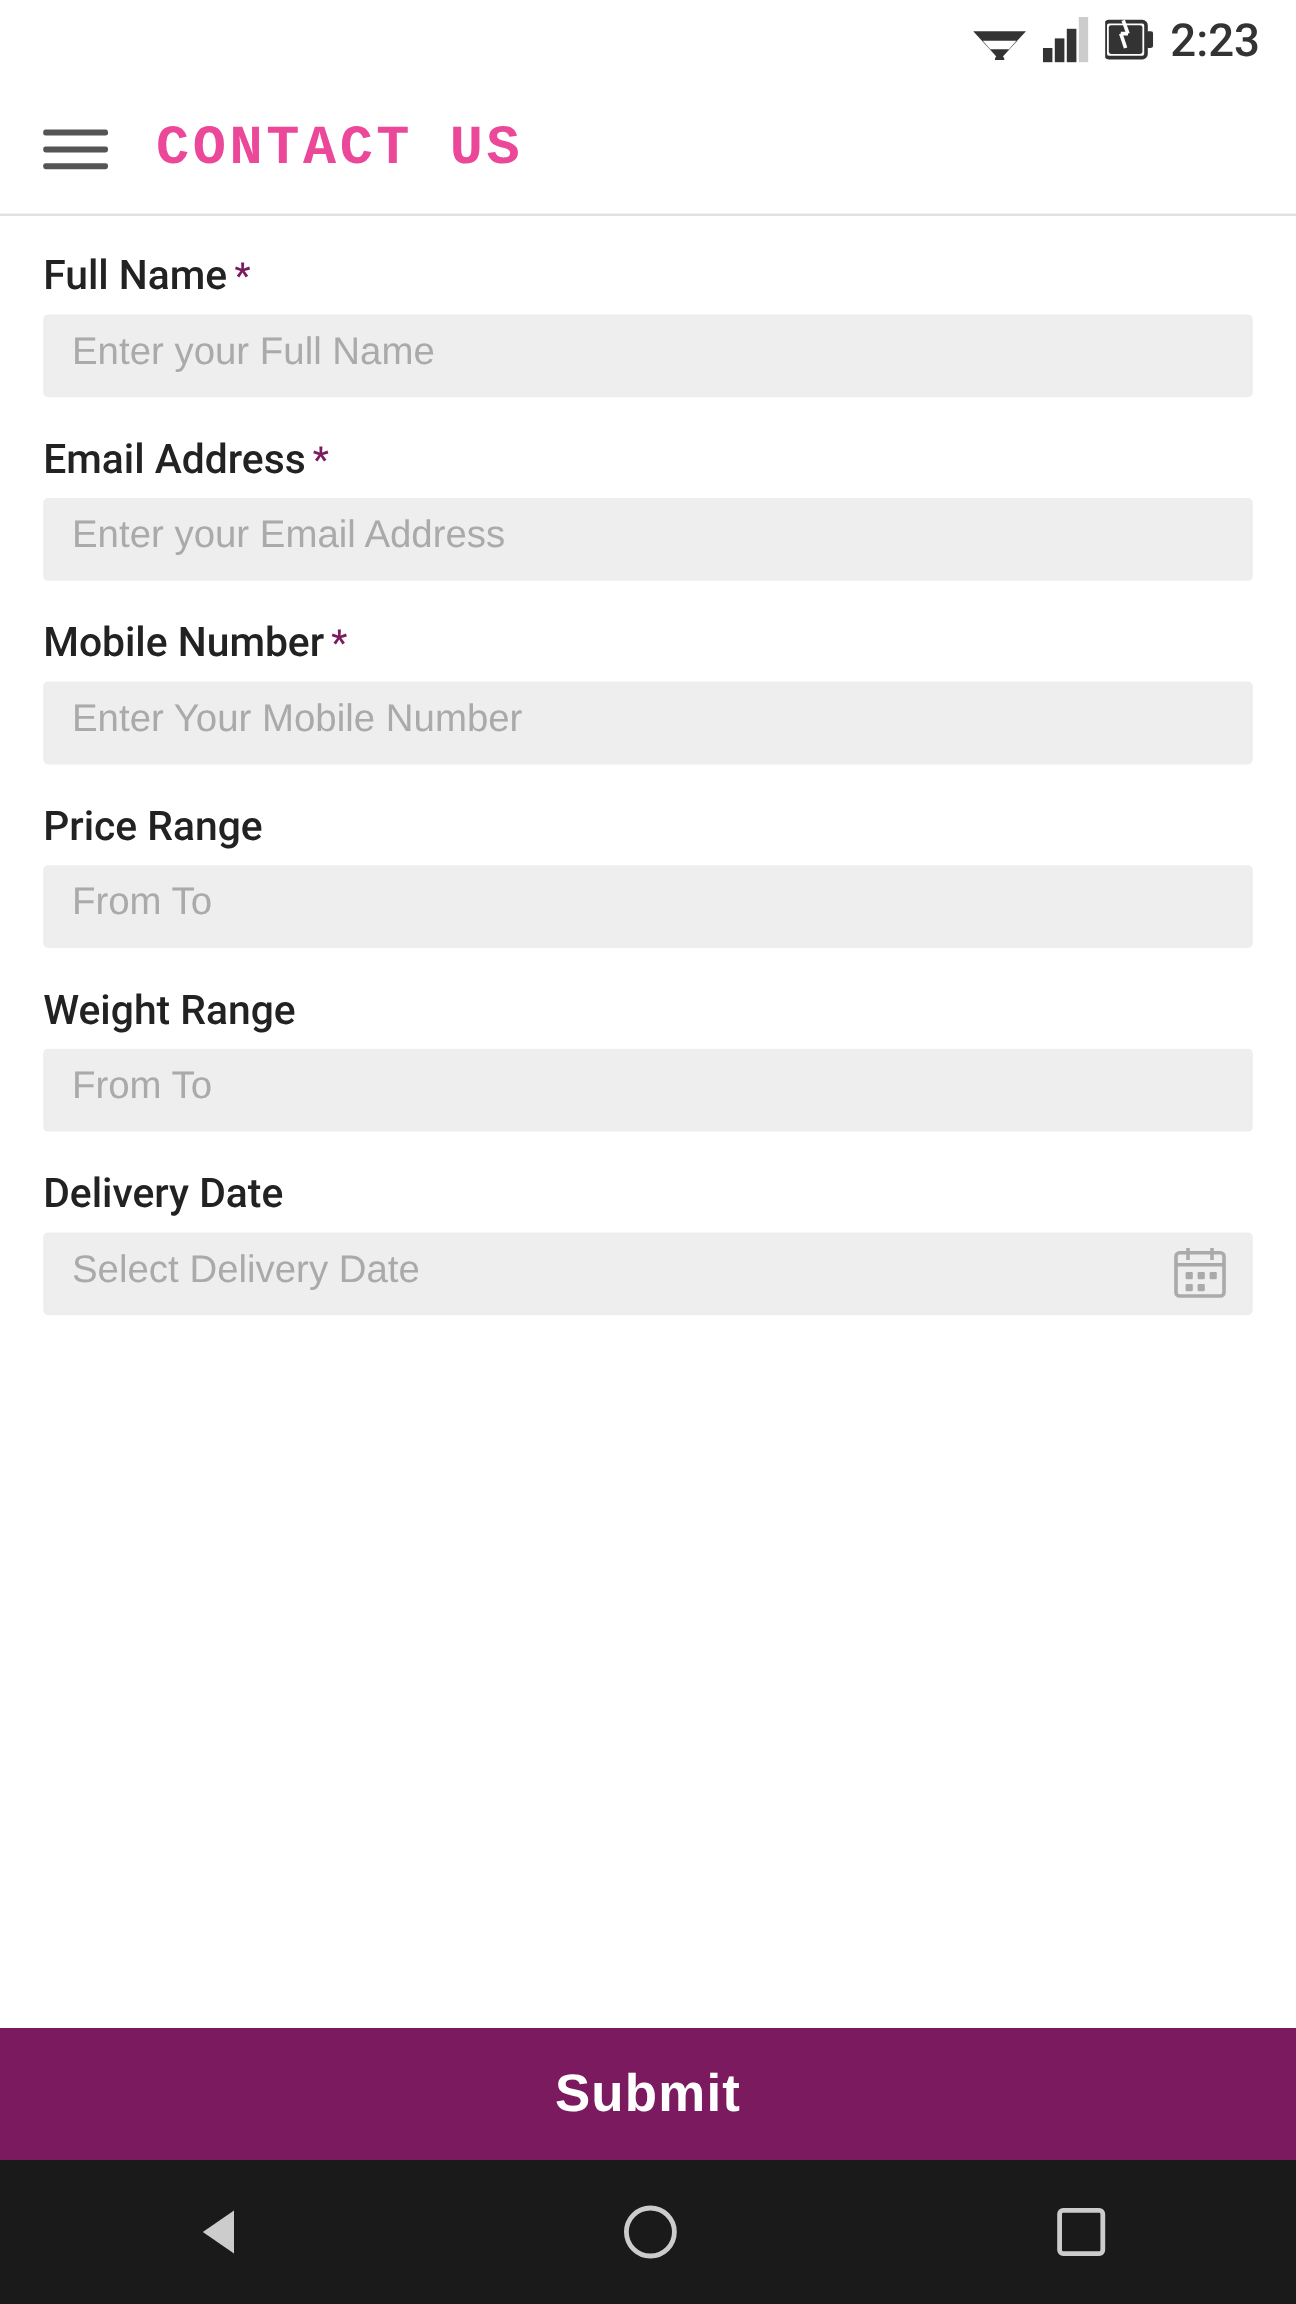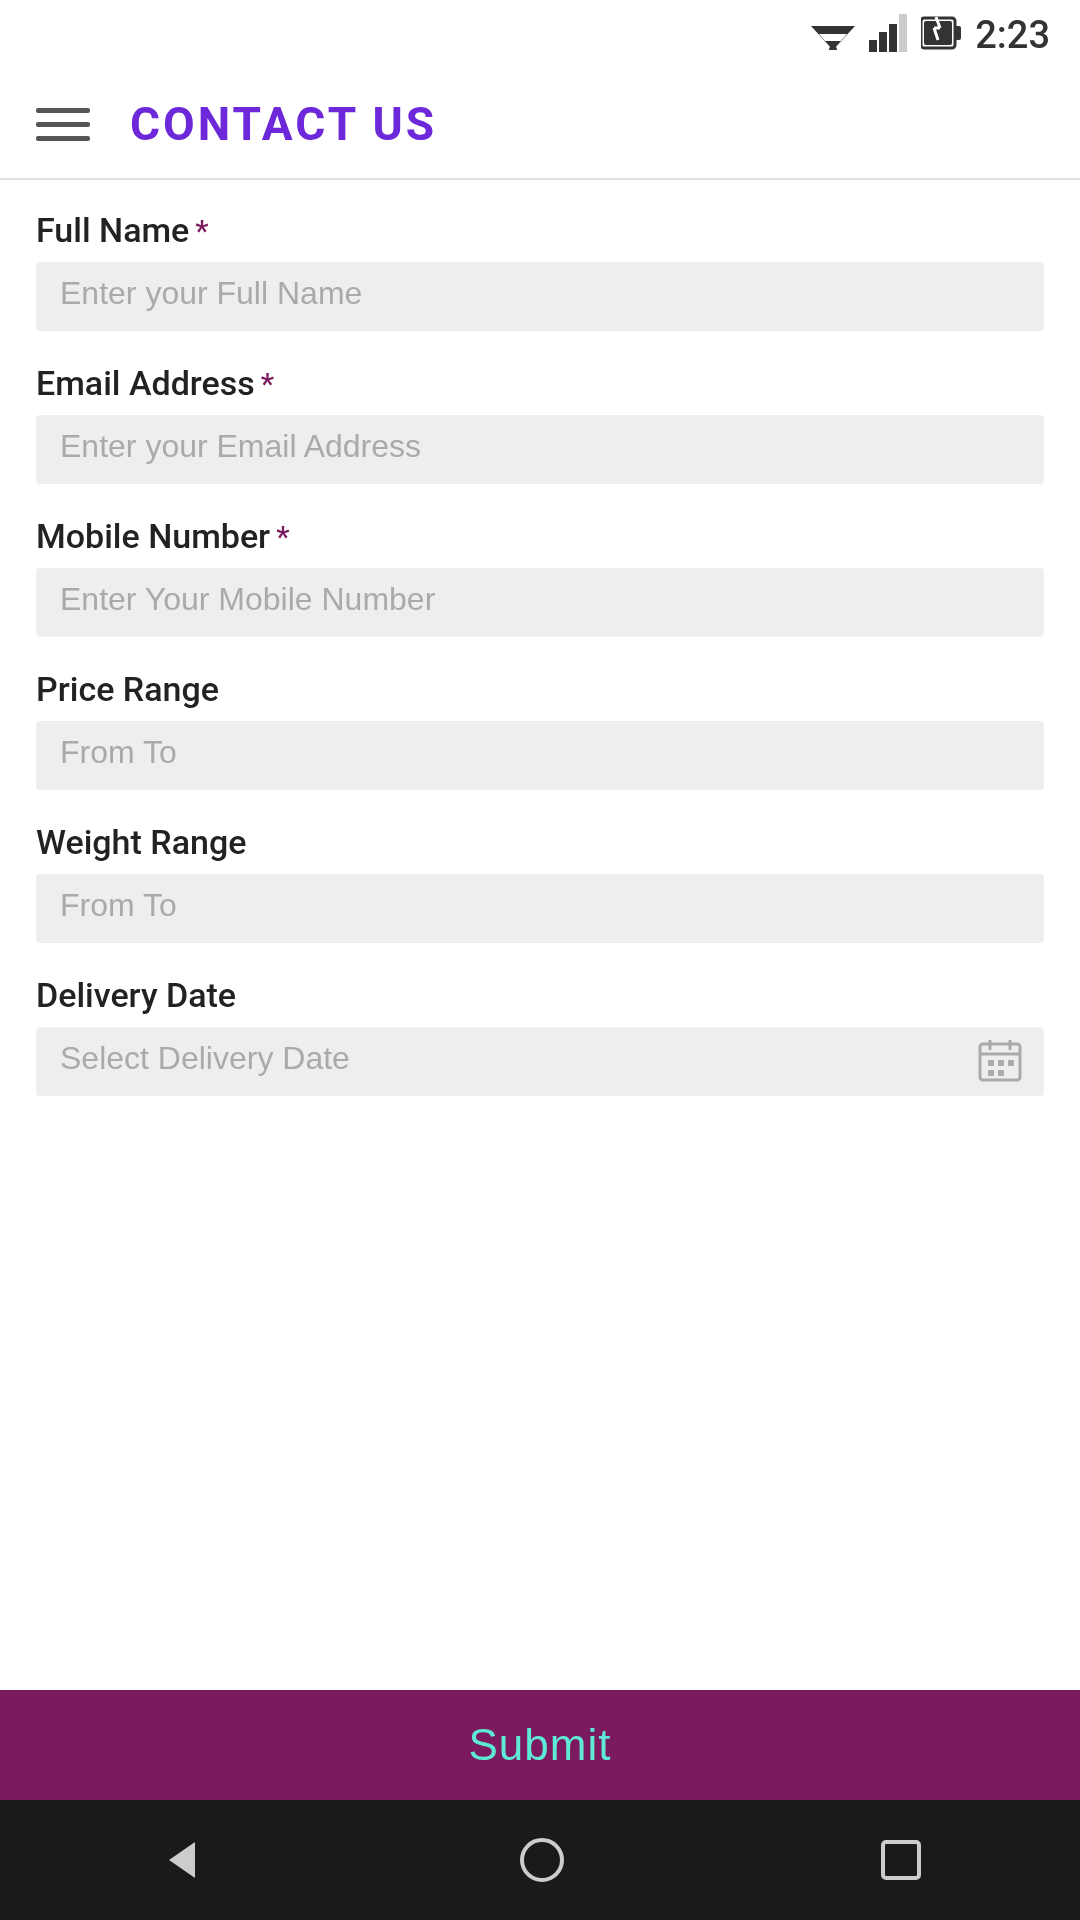--- a/index.html
+++ b/index.html
@@ -71,22 +71,23 @@
       display: block;
       width: 54px;
       height: 5px;
       background: #555;
       border-radius: 2px;
     }
 
     .header-title {
       font-size: 46px;
       font-weight: 700;
-      color: #6d28d9;
+      color: #ec4899;
       letter-spacing: 3px;
+      font-family: Liberation Mono, monospace;
     }
 
     
     .form-area {
       flex: 1;
       padding: 30px 36px 20px 36px;
       overflow-y: auto;
       display: flex;
       flex-direction: column;
       gap: 0;
@@ -151,23 +152,23 @@
       background: #7b1a5e;
       display: flex;
       align-items: center;
       justify-content: center;
       flex-shrink: 0;
     }
 
     .submit-button {
       background: transparent;
       border: none;
-      color: #5eead4;
+      color: #ffffff;
       font-size: 44px;
-      font-weight: 400;
+      font-weight: 700;
       cursor: pointer;
       letter-spacing: 1px;
     }
 
     
     .nav-bar {
       height: 120px;
       background: #1a1a1a;
       display: flex;
       align-items: center;

